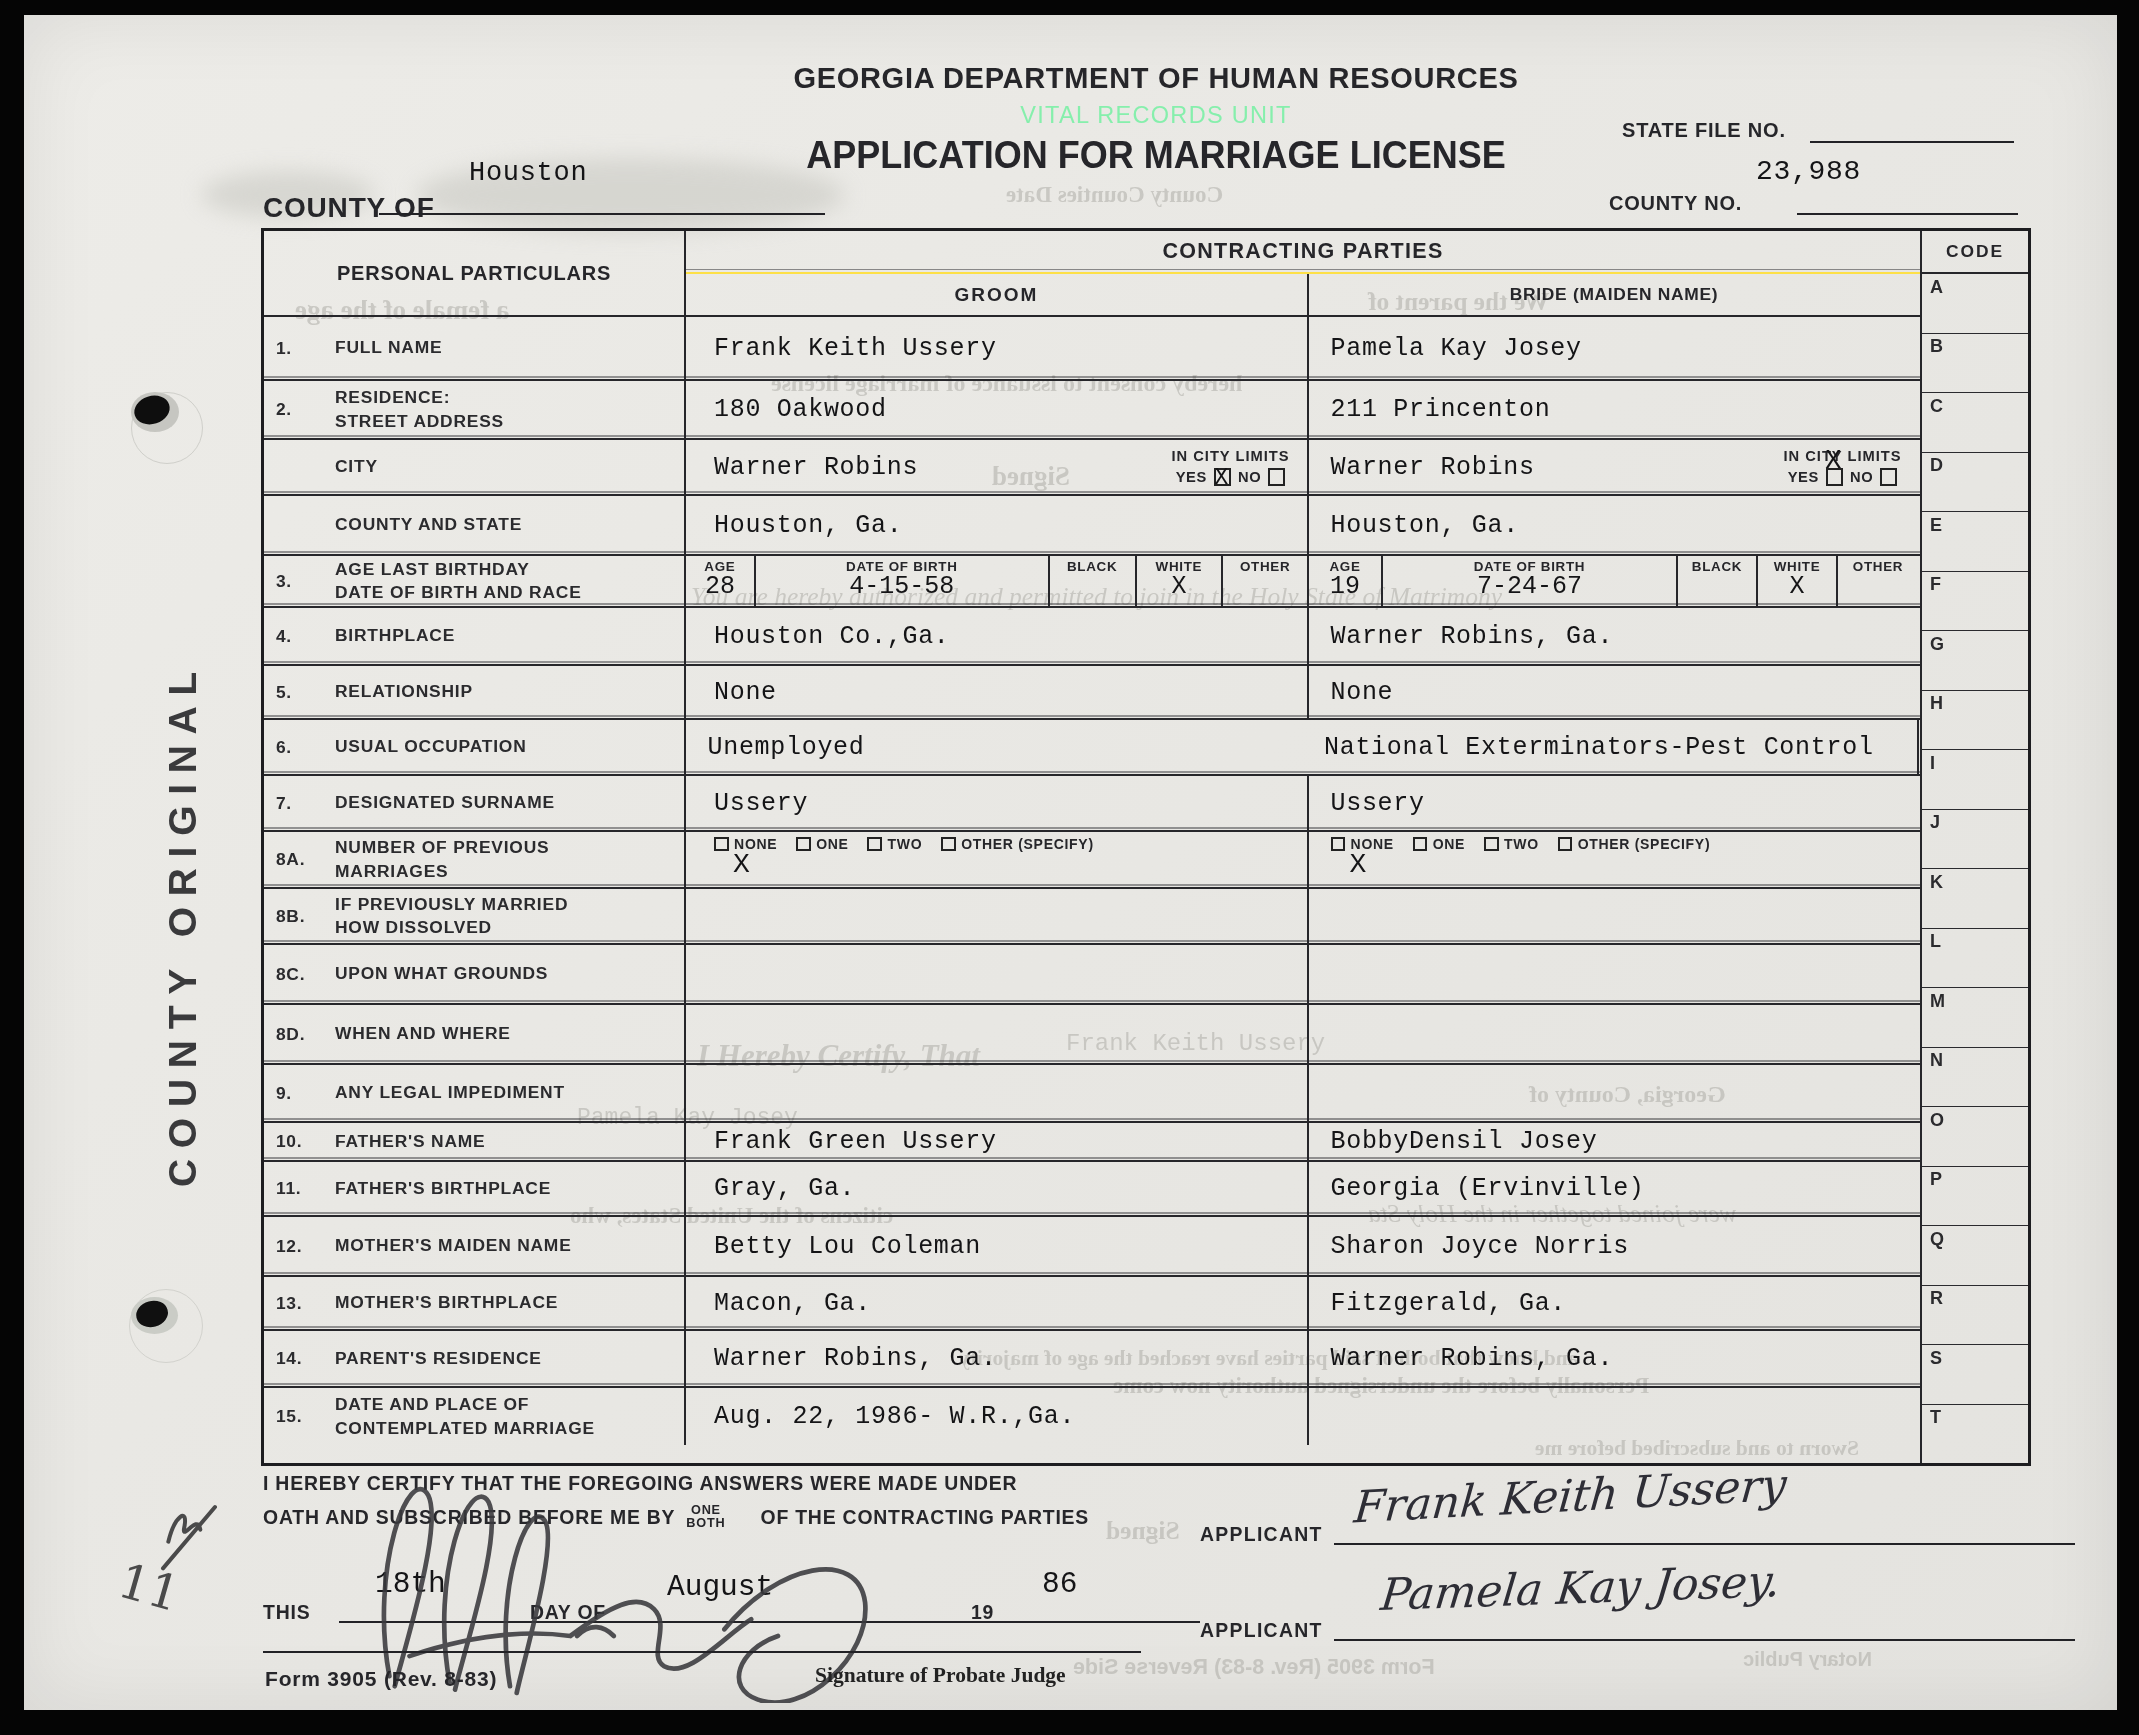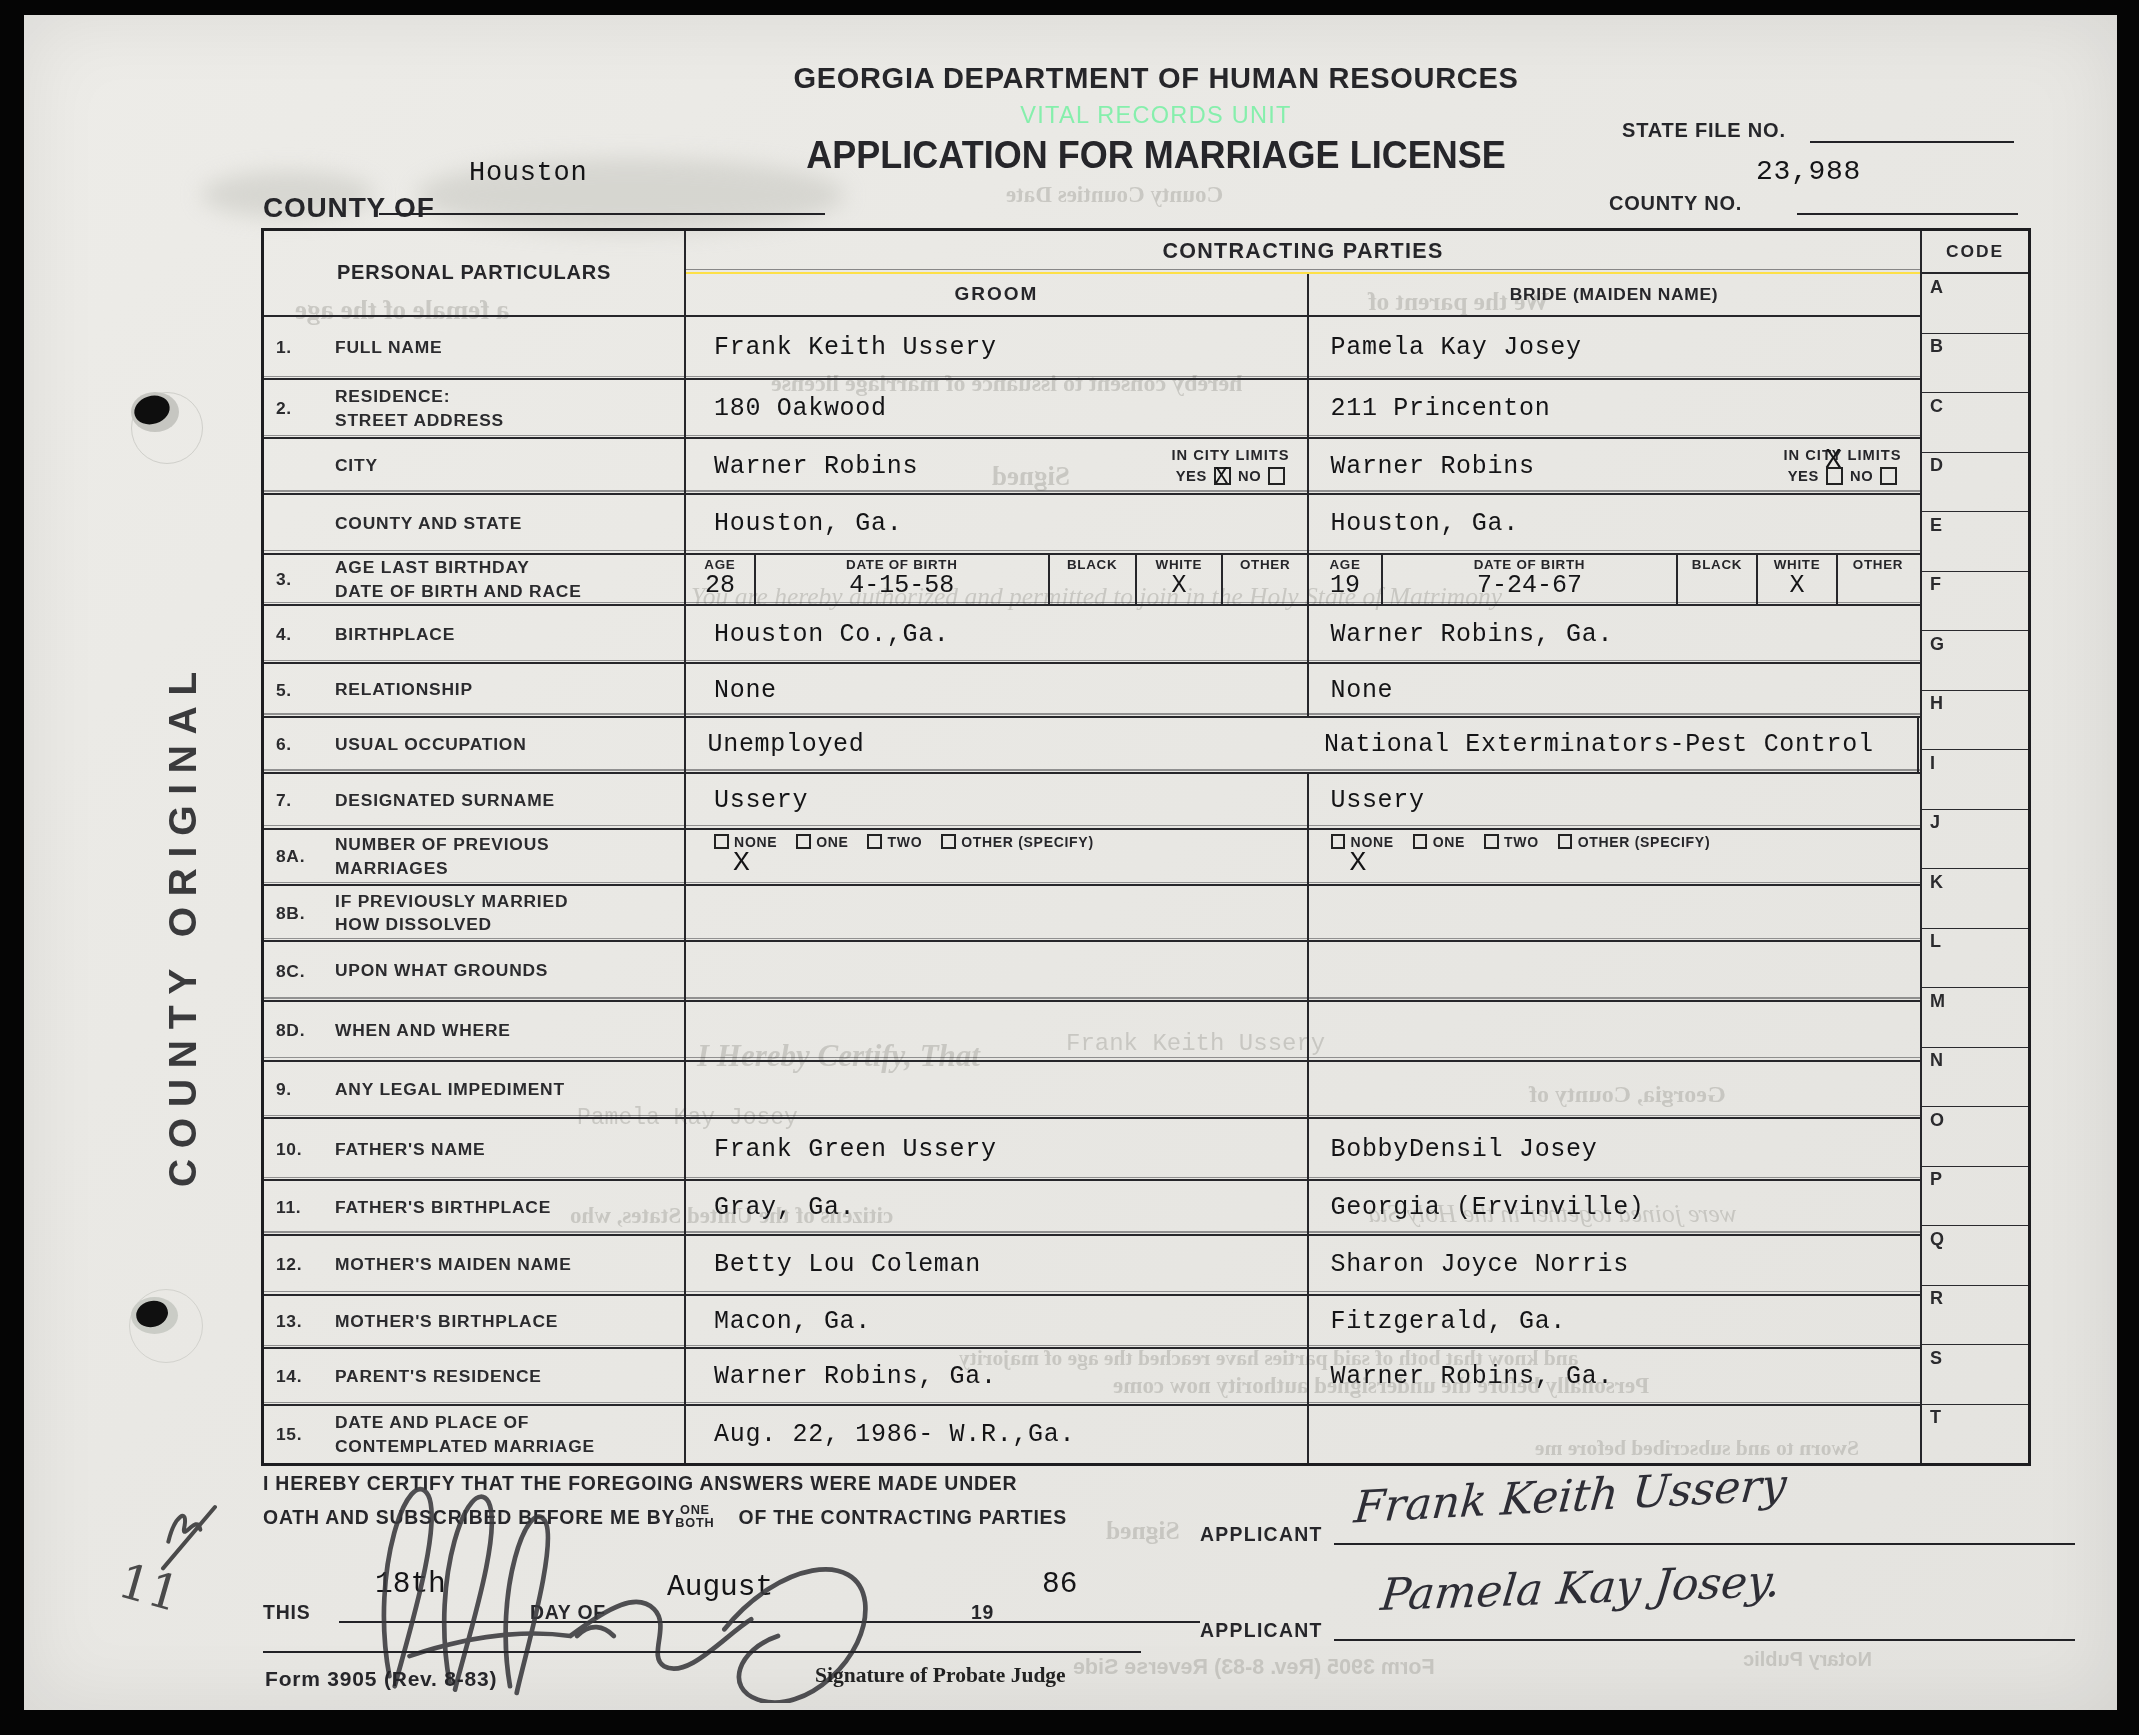--- a/index.html
+++ b/index.html
@@ -422,21 +422,21 @@
             <span class="rlabel">ANY LEGAL IMPEDIMENT</span>
           </div>
         <div class="c groom-c">
             <span class="typed tval"></span>
           </div>
         <div class="c bride-c">
             <span class="typed tval"></span>
           </div>
       </div>
 
-      <div class="trow" style="height:62px">
+      <div class="trow" style="height:39px">
         <div class="c label-c">
             <span class="rnum">10.</span>
             <span class="rlabel">FATHER'S NAME</span>
           </div>
         <div class="c groom-c">
             <span class="typed tval">Frank Green Ussery</span>
           </div>
         <div class="c bride-c">
             <span class="typed tval">BobbyDensil Josey</span>
           </div>
@@ -527,21 +527,21 @@
       <div class="code-cell">O</div>
       <div class="code-cell">P</div>
       <div class="code-cell">Q</div>
       <div class="code-cell">R</div>
       <div class="code-cell">S</div>
       <div class="code-cell">T</div>
     </div>
   </div>
 
   <div class="abs lbl" style="left:263px;top:1472px;font-size:19.4px;">I HEREBY CERTIFY THAT THE FOREGOING ANSWERS WERE MADE UNDER</div>
-  <div class="abs" style="left:263px;top:1504px;display:flex;align-items:center;gap:0;">
+  <div class="abs" style="left:263px;top:1504px;display:flex;align-items:center;gap:11px;">
     <span class="lbl" style="font-size:19.4px;">OATH AND SUBSCRIBED BEFORE ME BY</span>
     <span style="display:inline-flex;flex-direction:column;align-items:center;line-height:1.05;">
       <span class="lbl" style="font-size:12.7px;">ONE</span>
       <span class="lbl" style="font-size:12.7px;">BOTH</span>
     </span>
     <span class="lbl" style="font-size:19.4px;margin-left:24px;">OF THE CONTRACTING PARTIES</span>
   </div>
 
   <div class="abs lbl" style="left:263px;top:1601px;font-size:19.4px;">THIS</div>
   <div class="rule" style="left:339px;top:1621px;width:339px;"></div>

